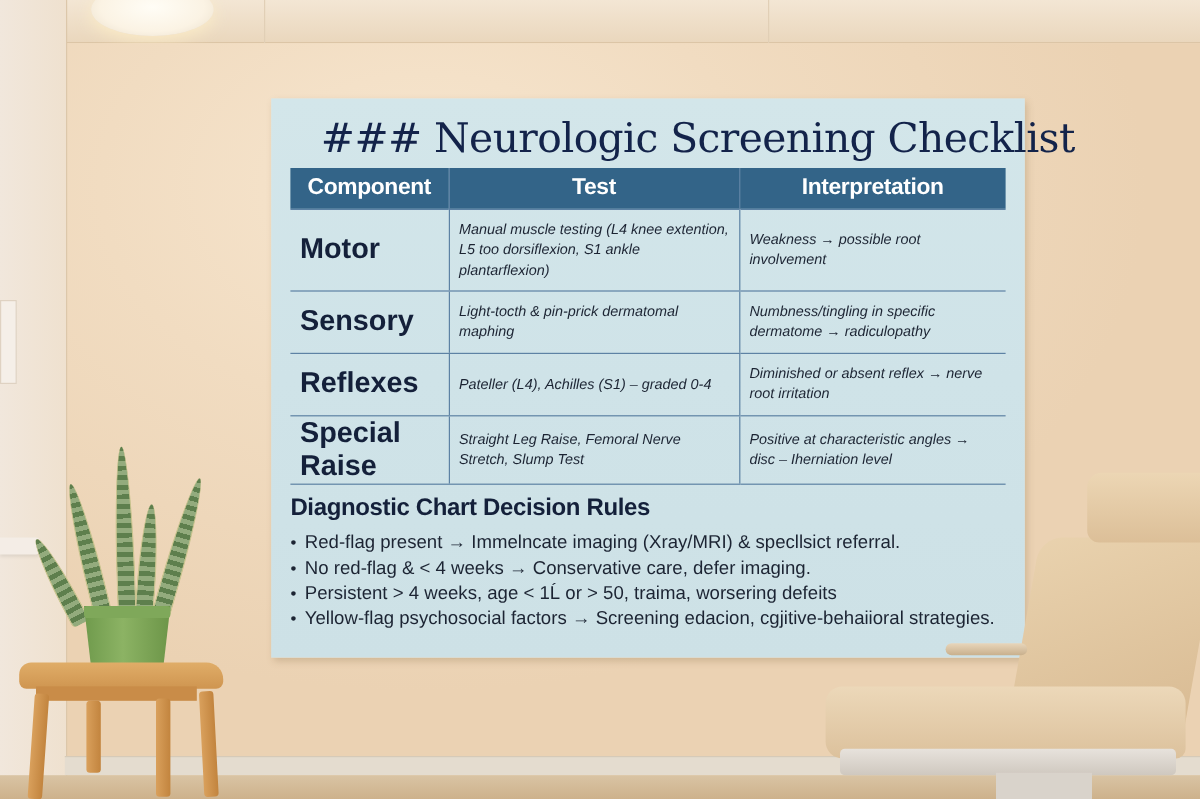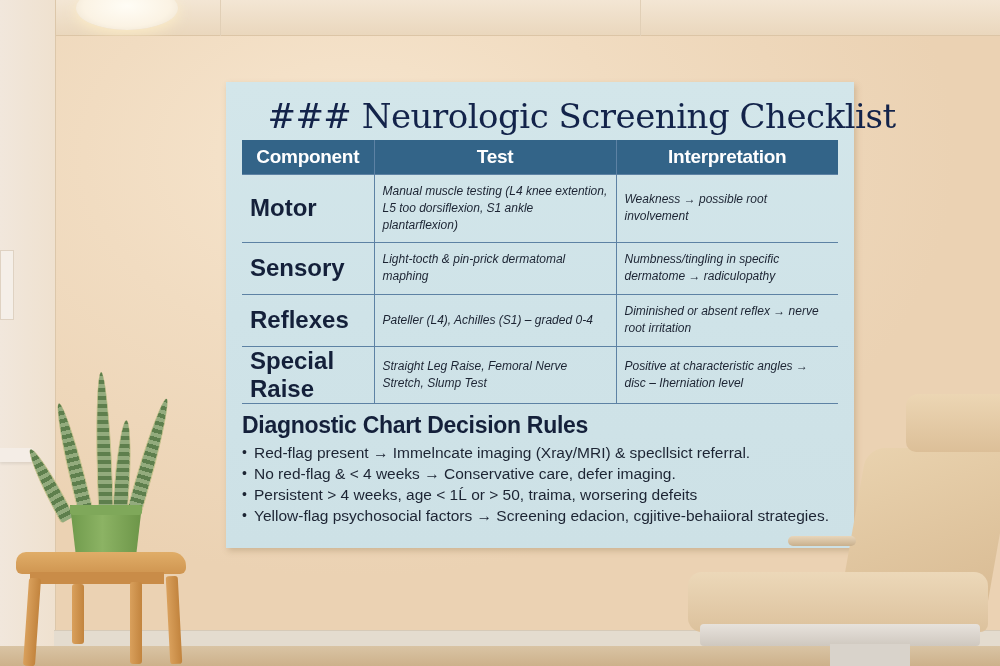--- a/index.html
+++ b/index.html
@@ -80,21 +80,21 @@
   .col-comp { width: 132px; }
   .col-test { width: 242px; }
   .col-interp { width: 222px; }
   .row-0 { height: 68px; }
   .row-1 { height: 52px; }
   .row-2 { height: 52px; }
   .row-3 { height: 56px; }
 
   .rules-title {
     position: absolute; left: 16px; top: 330px;
-    font-size: 23px; font-weight: bold; color: #14203a; letter-spacing: -0.3px;
+    font-size: 20px; font-weight: bold; color: #14203a; letter-spacing: -0.3px;
   }
   .rules-list { position: absolute; left: 16px; top: 360px; list-style: none; }
   .rules-list li {
     font-size: 15.5px; color: #1c2433; line-height: 21px; white-space: nowrap;
     display: flex; align-items: center;
   }
   .bullet { display:inline-block; width:12px; font-size:14px; }
 
   
   .side-table-top {

